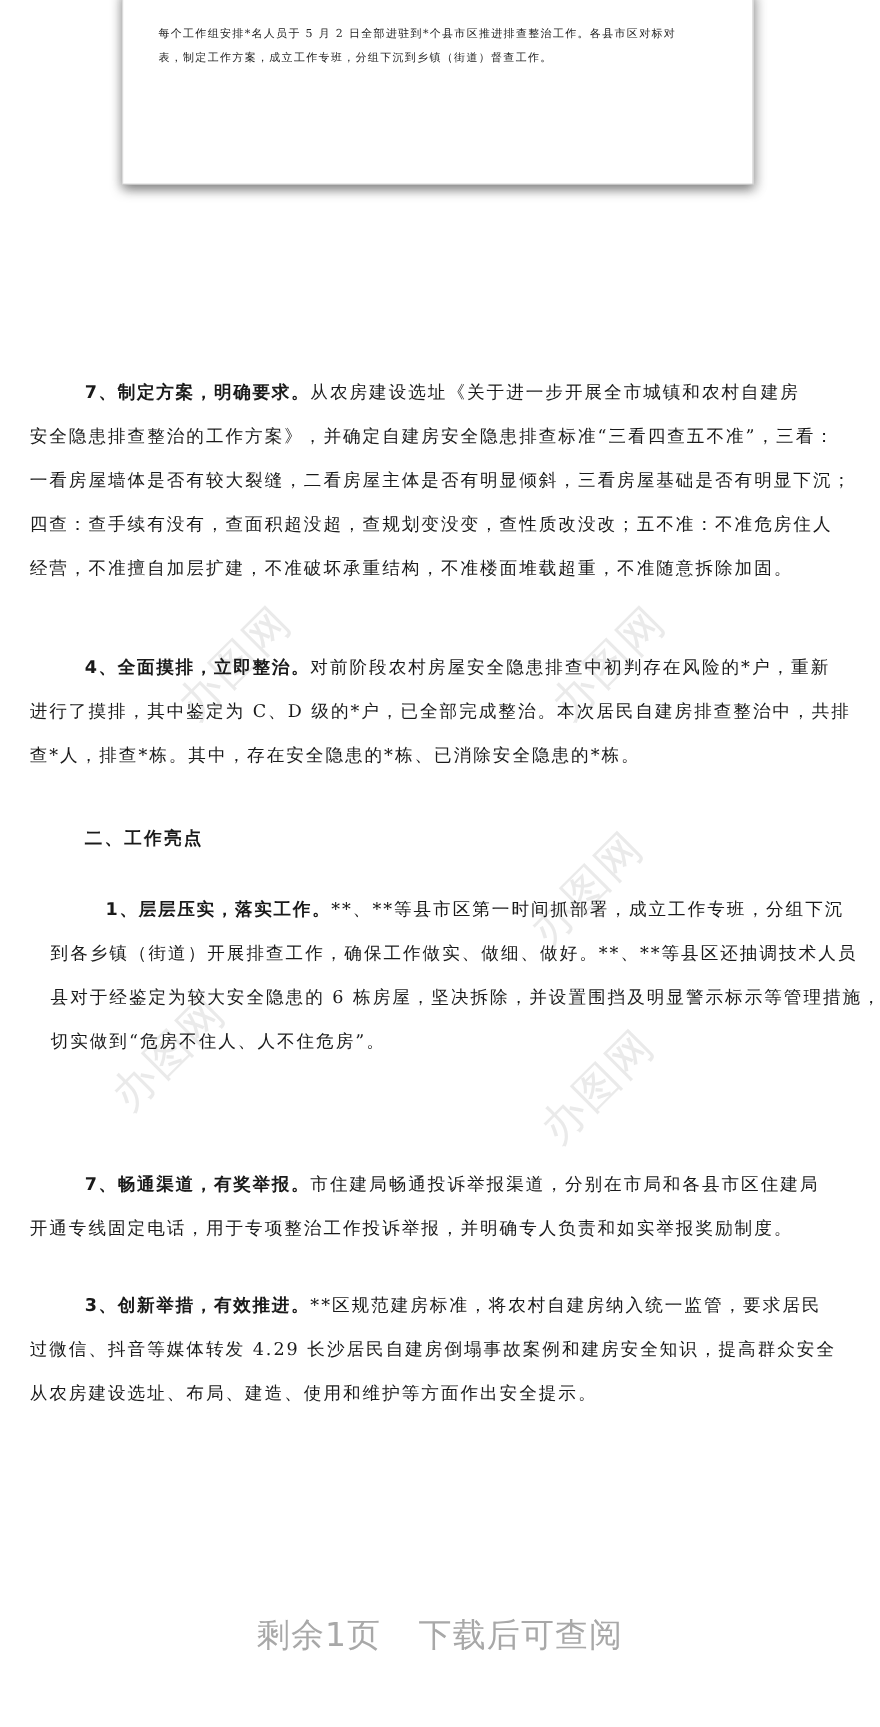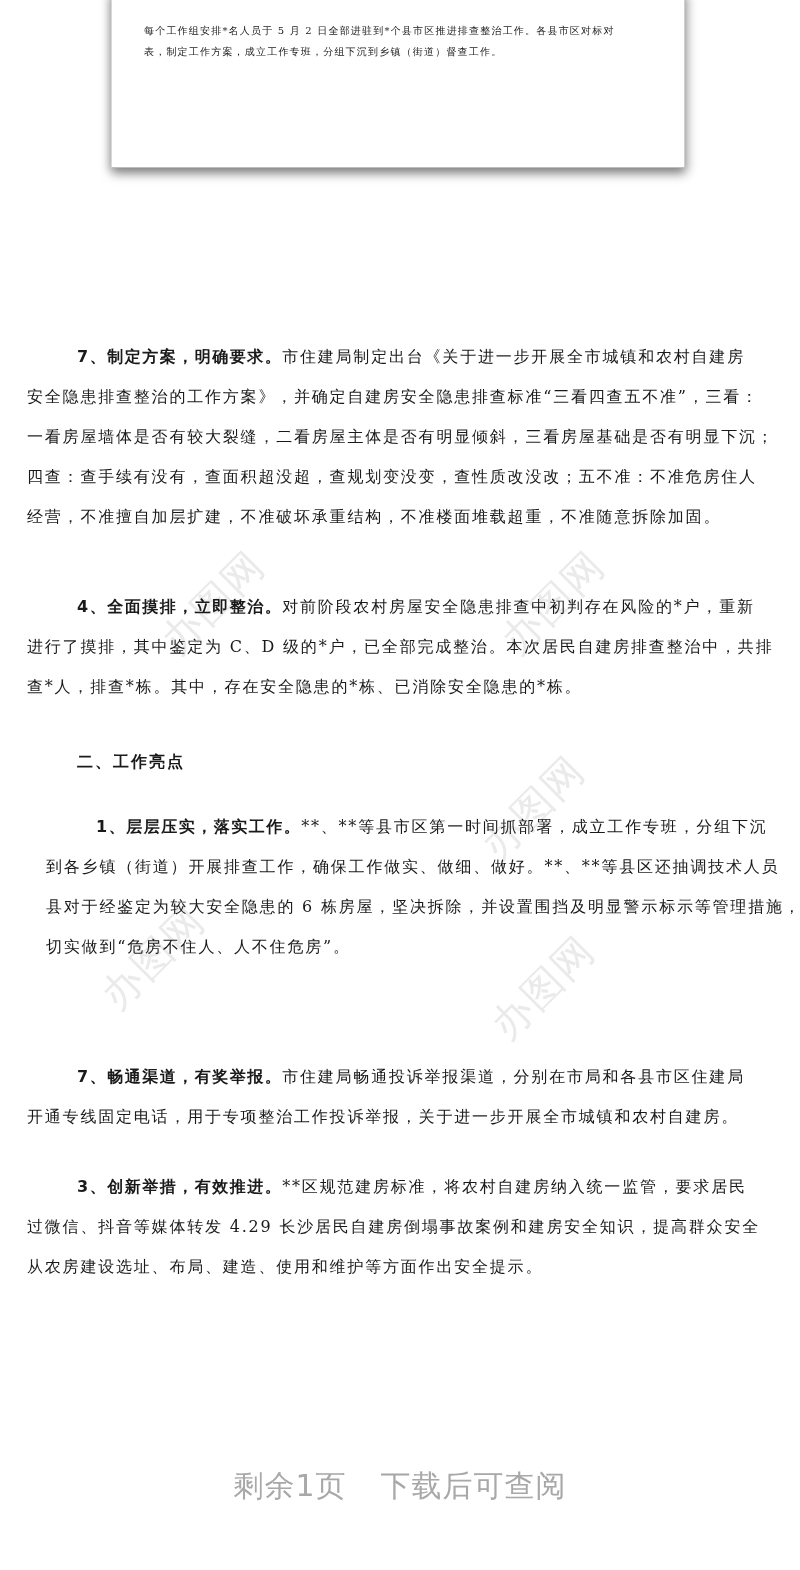--- a/index.html
+++ b/index.html
@@ -54,21 +54,21 @@
 
 <div class="wm" style="left:150px; top:575px;">办图网</div>
 <div class="wm" style="left:490px; top:575px;">办图网</div>
 <div class="wm" style="left:470px; top:780px;">办图网</div>
 <div class="wm" style="left:90px; top:930px;">办图网</div>
 <div class="wm" style="left:480px; top:960px;">办图网</div>
 
 <div class="doc">
 
   <div class="para" style="top:337px;">
-    <span class="line indent"><span class="bold">7、制定方案，明确要求。</span><span>市住建局制定出台《关于进一步开展全市城镇和农村自建房</span></span>
+    <span class="line indent"><span class="bold">7、制定方案，明确要求。</span><span>从农房建设选址《关于进一步开展全市城镇和农村自建房</span></span>
     <span class="line">安全隐患排查整治的工作方案》，并确定自建房安全隐患排查标准“三看四查五不准”，三看：</span>
     <span class="line">一看房屋墙体是否有较大裂缝，二看房屋主体是否有明显倾斜，三看房屋基础是否有明显下沉；</span>
     <span class="line">四查：查手续有没有，查面积超没超，查规划变没变，查性质改没改；五不准：不准危房住人</span>
     <span class="line">经营，不准擅自加层扩建，不准破坏承重结构，不准楼面堆载超重，不准随意拆除加固。</span>
   </div>
 
   <div class="para" style="top:587px;">
     <span class="line indent"><span class="bold">4、全面摸排，立即整治。</span><span>对前阶段农村房屋安全隐患排查中初判存在风险的*户，重新</span></span>
     <span class="line">进行了摸排，其中鉴定为 C、D 级的*户，已全部完成整治。本次居民自建房排查整治中，共排</span>
     <span class="line">查*人，排查*栋。其中，存在安全隐患的*栋、已消除安全隐患的*栋。</span>
@@ -78,21 +78,21 @@
 
   <div class="para" style="top:807px;margin-left:19px;">
     <span class="line indent"><span class="bold">1、层层压实，落实工作。</span><span>**、**等县市区第一时间抓部署，成立工作专班，分组下沉</span></span>
     <span class="line">到各乡镇（街道）开展排查工作，确保工作做实、做细、做好。**、**等县区还抽调技术人员</span>
     <span class="line">县对于经鉴定为较大安全隐患的 6 栋房屋，坚决拆除，并设置围挡及明显警示标示等管理措施，</span>
     <span class="line">切实做到“危房不住人、人不住危房”。</span>
   </div>
 
   <div class="para" style="top:1057px;">
     <span class="line indent"><span class="bold">7、畅通渠道，有奖举报。</span><span>市住建局畅通投诉举报渠道，分别在市局和各县市区住建局</span></span>
-    <span class="line">开通专线固定电话，用于专项整治工作投诉举报，关于进一步开展全市城镇和农村自建房。</span>
+    <span class="line">开通专线固定电话，用于专项整治工作投诉举报，并明确专人负责和如实举报奖励制度。</span>
   </div>
 
   <div class="para" style="top:1167px;">
     <span class="line indent"><span class="bold">3、创新举措，有效推进。</span><span>**区规范建房标准，将农村自建房纳入统一监管，要求居民</span></span>
     <span class="line">过微信、抖音等媒体转发 4.29 长沙居民自建房倒塌事故案例和建房安全知识，提高群众安全</span>
     <span class="line">从农房建设选址、布局、建造、使用和维护等方面作出安全提示。</span>
   </div>
 </div>
 
 <div class="footer-banner">

